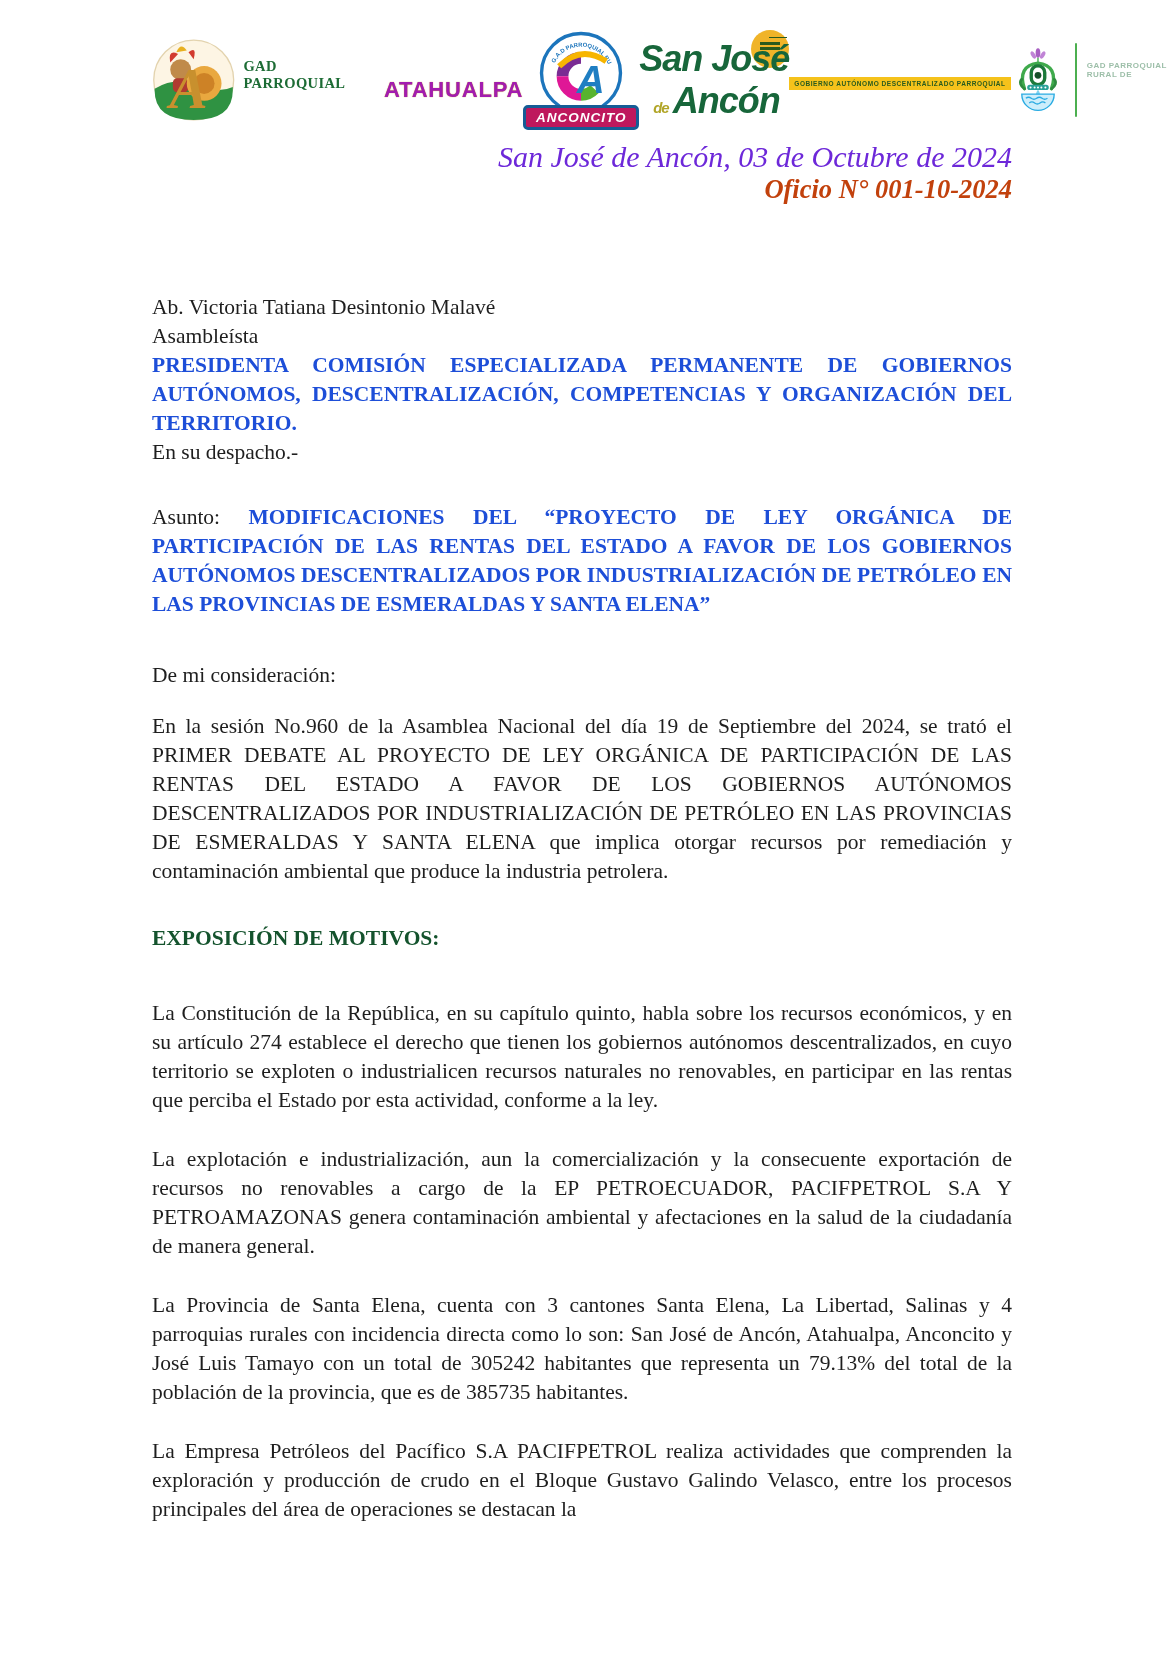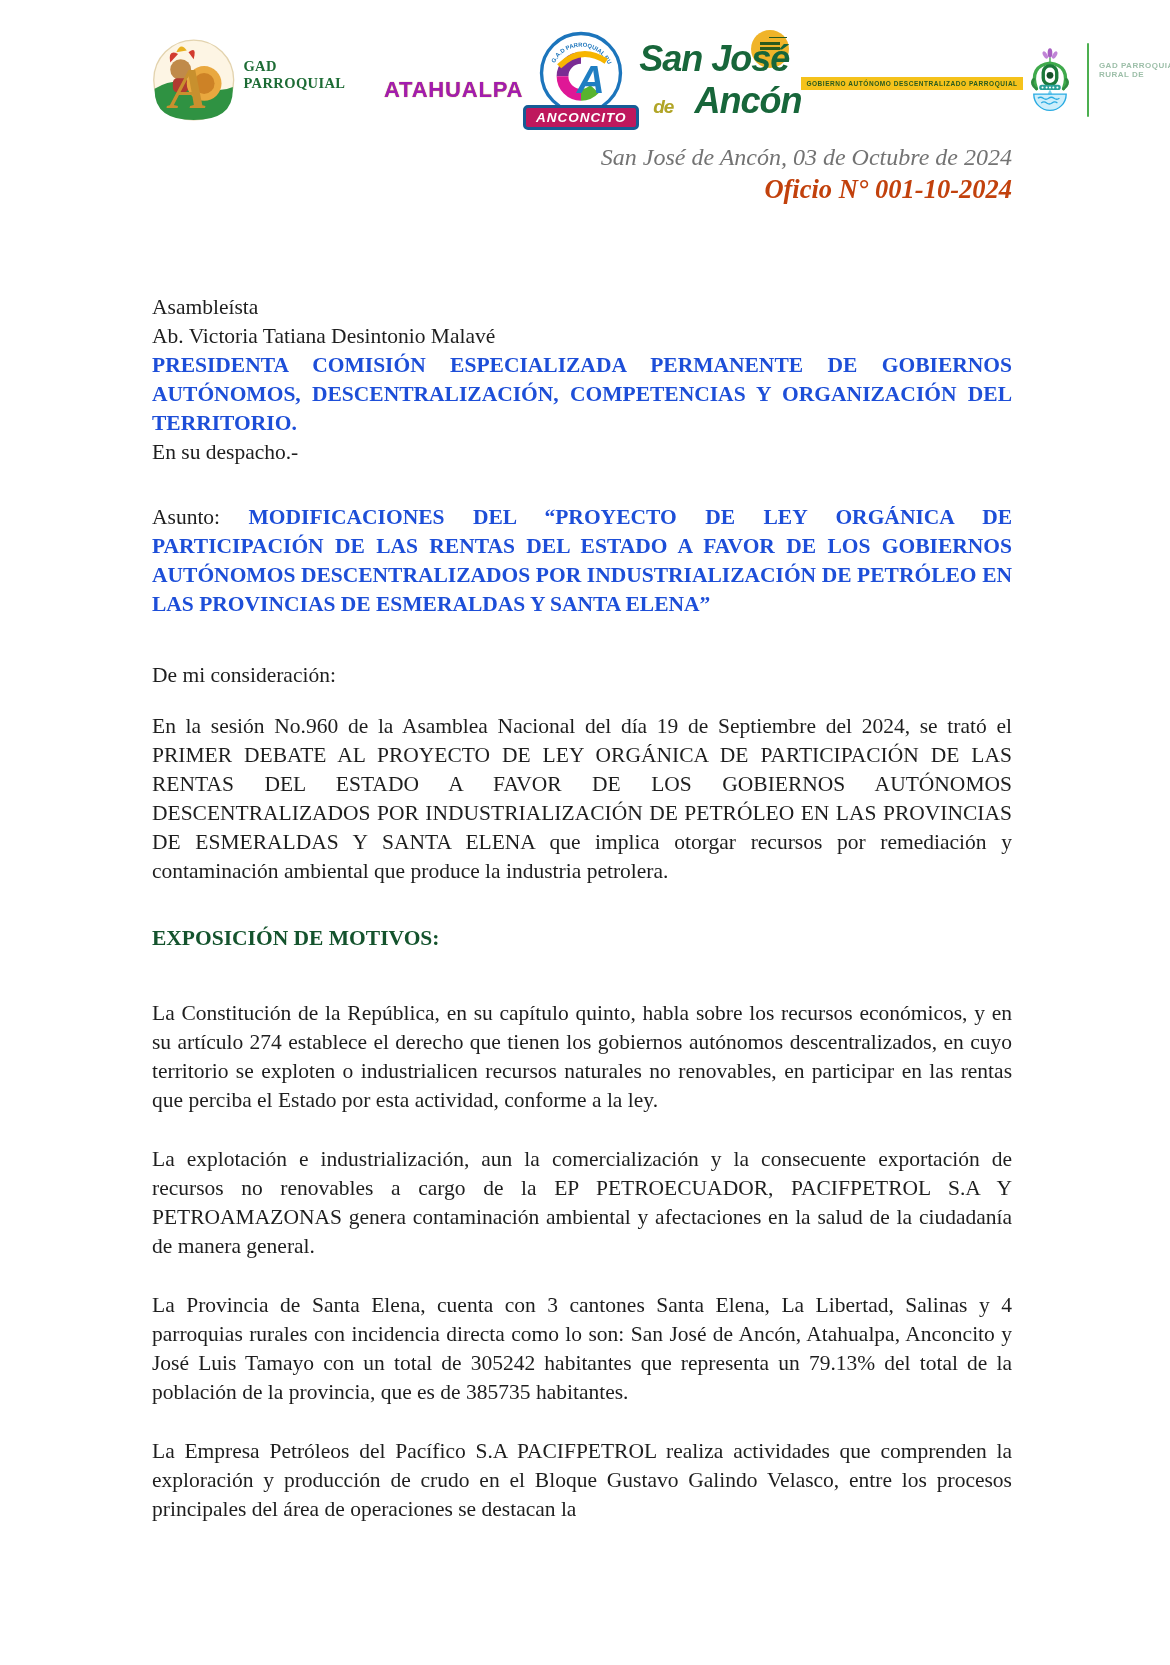--- a/index.html
+++ b/index.html
@@ -40,40 +40,40 @@
   
   .sj { align-items:center; }
   .sj-text { position:relative; font-style:italic; line-height:.95; white-space:nowrap; }
   .sj-gold { position:absolute; left:112px; top:-8px; width:38px; height:38px;
              border-radius:50%; background:#f0b429; z-index:0; }
   .sj-gold::after { content:""; position:absolute; left:9px; top:12px; width:20px; height:3px;
              background:#2a5a1d; box-shadow:0 5px 0 #2a5a1d, 8px -6px 0 -1px #2a5a1d; }
   .sj-line1, .sj-line2 { position:relative; z-index:1;
              font:800 italic 36px "Liberation Sans", sans-serif; color:#17663a; letter-spacing:-1px; }
   .sj-line2 { padding-left:14px; }
-  .sj-de { font-size:19px; color:#b1a527; margin-right:21px;font-style:italic; }
+  .sj-de { font-size:15px; color:#b1a527; margin-right:4px;font-style:italic; }
   .sj-banner { margin-top:6px; background:#f5c21b; color:#275a1f;
              font:bold 6.5px "Liberation Sans", sans-serif; letter-spacing:.55px;
              padding:3px 5px; white-space:nowrap; }
 
   
   .jlt { gap:10px; }
   .jlt-divider { width:3px; height:74px; background:#4caf50; border-radius:2px; }
   .jlt-text { display:flex; flex-direction:row; }
   .jlt-small { font:bold 8px "Liberation Sans", sans-serif; color:#9dbfa9; letter-spacing:.5px; }
   .jlt-name  { font:800 16px "Liberation Sans", sans-serif; color:#737373; letter-spacing:.3px; margin-top:2px; }
   .jlt-underline { display:flex; gap:7px; margin-top:4px; }
   .jlt-underline span { height:4px; width:46px; border-radius:2px; }
   .jlt-u-green { background:#3faa4c; }
   .jlt-u-blue  { background:#29abe2; }
   .jlt-tagline { margin-top:6px; width:128px; height:5px; border-radius:2px;
              background:repeating-linear-gradient(90deg,#d7e0da 0 6px,#f2f5f3 6px 9px); }
 
   
-  .dateline { text-align:right; font-style:italic; font-size:24px; line-height:30px; color:#737373; }
+  .dateline { text-align:right; font-style:italic; font-size:30px; line-height:30px; color:#6d28d9; }
   .oficio   { text-align:right; font-style:italic; font-weight:bold; font-size:26.5px; line-height:35px; color:#c2410c; }
 
   .addressee { margin-top:86px; }
   .subject   { margin-top:36px; }
   .salutation{ margin-top:42px; }
   .p-first   { margin-top:22px; }
   .heading   { margin-top:38px; font-weight:bold; color:#14532d; }
   .p-after-heading { margin-top:46px; }
   .para      { margin-top:30px; }
 </style>
@@ -161,22 +161,22 @@
         </div>
         <div class="jlt-tagline"></div>
       </div>
     </div>
   </header>
 
   <div class="dateline">San José de Ancón, 03 de Octubre de 2024</div>
   <div class="oficio">Oficio N° 001-10-2024</div>
 
   <section class="addressee">
+    <p>Ab. Victoria Tatiana Desintonio Malavé</p>
     <p>Asambleísta</p>
-    <p>Ab. Victoria Tatiana Desintonio Malavé</p>
     <p class="bold justify">PRESIDENTA COMISIÓN ESPECIALIZADA PERMANENTE DE GOBIERNOS AUTÓNOMOS, DESCENTRALIZACIÓN, COMPETENCIAS Y ORGANIZACIÓN DEL TERRITORIO.</p>
     <p>En su despacho.-</p>
   </section>
 
   <p class="subject justify"><span>Asunto:</span> <span class="bold">MODIFICACIONES DEL “PROYECTO DE LEY ORGÁNICA DE PARTICIPACIÓN DE LAS RENTAS DEL ESTADO A FAVOR DE LOS GOBIERNOS AUTÓNOMOS DESCENTRALIZADOS POR INDUSTRIALIZACIÓN DE PETRÓLEO EN LAS PROVINCIAS DE ESMERALDAS Y SANTA ELENA”</span></p>
 
   <p class="salutation">De mi consideración:</p>
 
   <p class="p-first justify">En la sesión No.960 de la Asamblea Nacional del día 19 de Septiembre del 2024, se trató el PRIMER DEBATE AL PROYECTO DE LEY ORGÁNICA DE PARTICIPACIÓN DE LAS RENTAS DEL ESTADO A FAVOR DE LOS GOBIERNOS AUTÓNOMOS DESCENTRALIZADOS POR INDUSTRIALIZACIÓN DE PETRÓLEO EN LAS PROVINCIAS DE ESMERALDAS Y SANTA ELENA que implica otorgar recursos por remediación y contaminación ambiental que produce la industria petrolera.</p>
 

